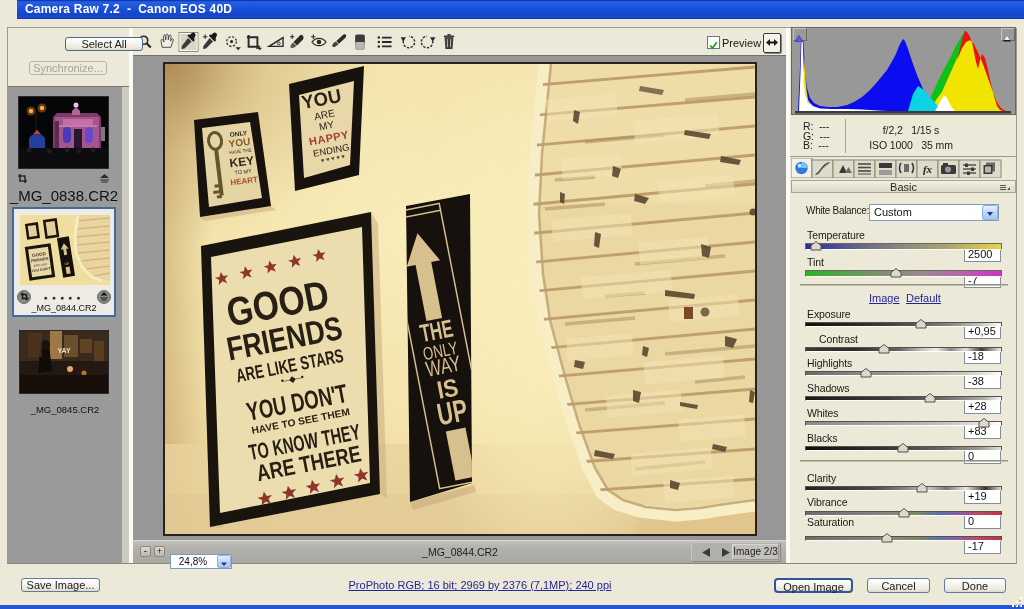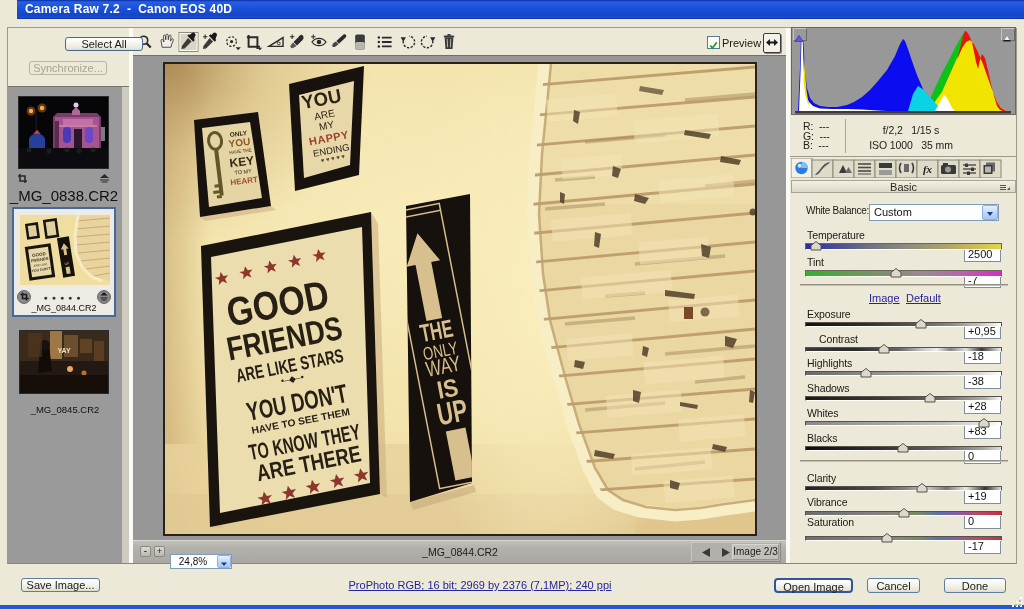--- a/index.html
+++ b/index.html
@@ -719,21 +719,21 @@
     </svg>
   </div>
   <div class="abs" style="left:8px;top:404px;width:114px;text-align:center;font-size:9.5px;color:#111;">_MG_0845.CR2</div>
 
   <div class="xpbtn strong" style="left:29px;top:37px;width:78px;height:14px;line-height:13px;border-color:#4a6a8c;margin-left:36px;">Select All</div>
   <div class="xpbtn" style="left:29px;top:61px;width:78px;height:14px;line-height:13px;color:#a8a492;border-color:#b8b5a5;background:#ece9d8;">Synchronize...</div>
 
   <div class="xpbtn strong" style="left:21px;top:578px;width:79px;height:14px;line-height:13px;">Save Image...</div>
   <div class="abs link" style="left:0px;top:579px;width:960px;text-align:center;">ProPhoto RGB; 16 bit; 2969 by 2376 (7,1MP); 240 ppi</div>
   <div class="xpbtn strong" style="left:774px;top:578px;width:79px;height:15px;line-height:14px;border:2px solid #30559c;border-radius:4px;">Open Image</div>
-  <div class="xpbtn strong" style="left:867px;top:578px;width:53px;height:15px;line-height:14px;">Cancel</div>
+  <div class="xpbtn strong" style="left:867px;top:578px;width:63px;height:15px;line-height:14px;">Cancel</div>
   <div class="xpbtn strong" style="left:944px;top:578px;width:62px;height:15px;line-height:14px;">Done</div>
 
   <svg class="abs" style="left:1012px;top:597px;" width="12" height="12">
     <g fill="#ffffff">
       <rect x="8" y="8" width="2" height="2"></rect>
       <rect x="4" y="8" width="2" height="2"></rect>
       <rect x="8" y="4" width="2" height="2"></rect>
       <rect x="0" y="8" width="2" height="2"></rect>
       <rect x="4" y="4" width="2" height="2"></rect>
       <rect x="8" y="0" width="2" height="2"></rect>

